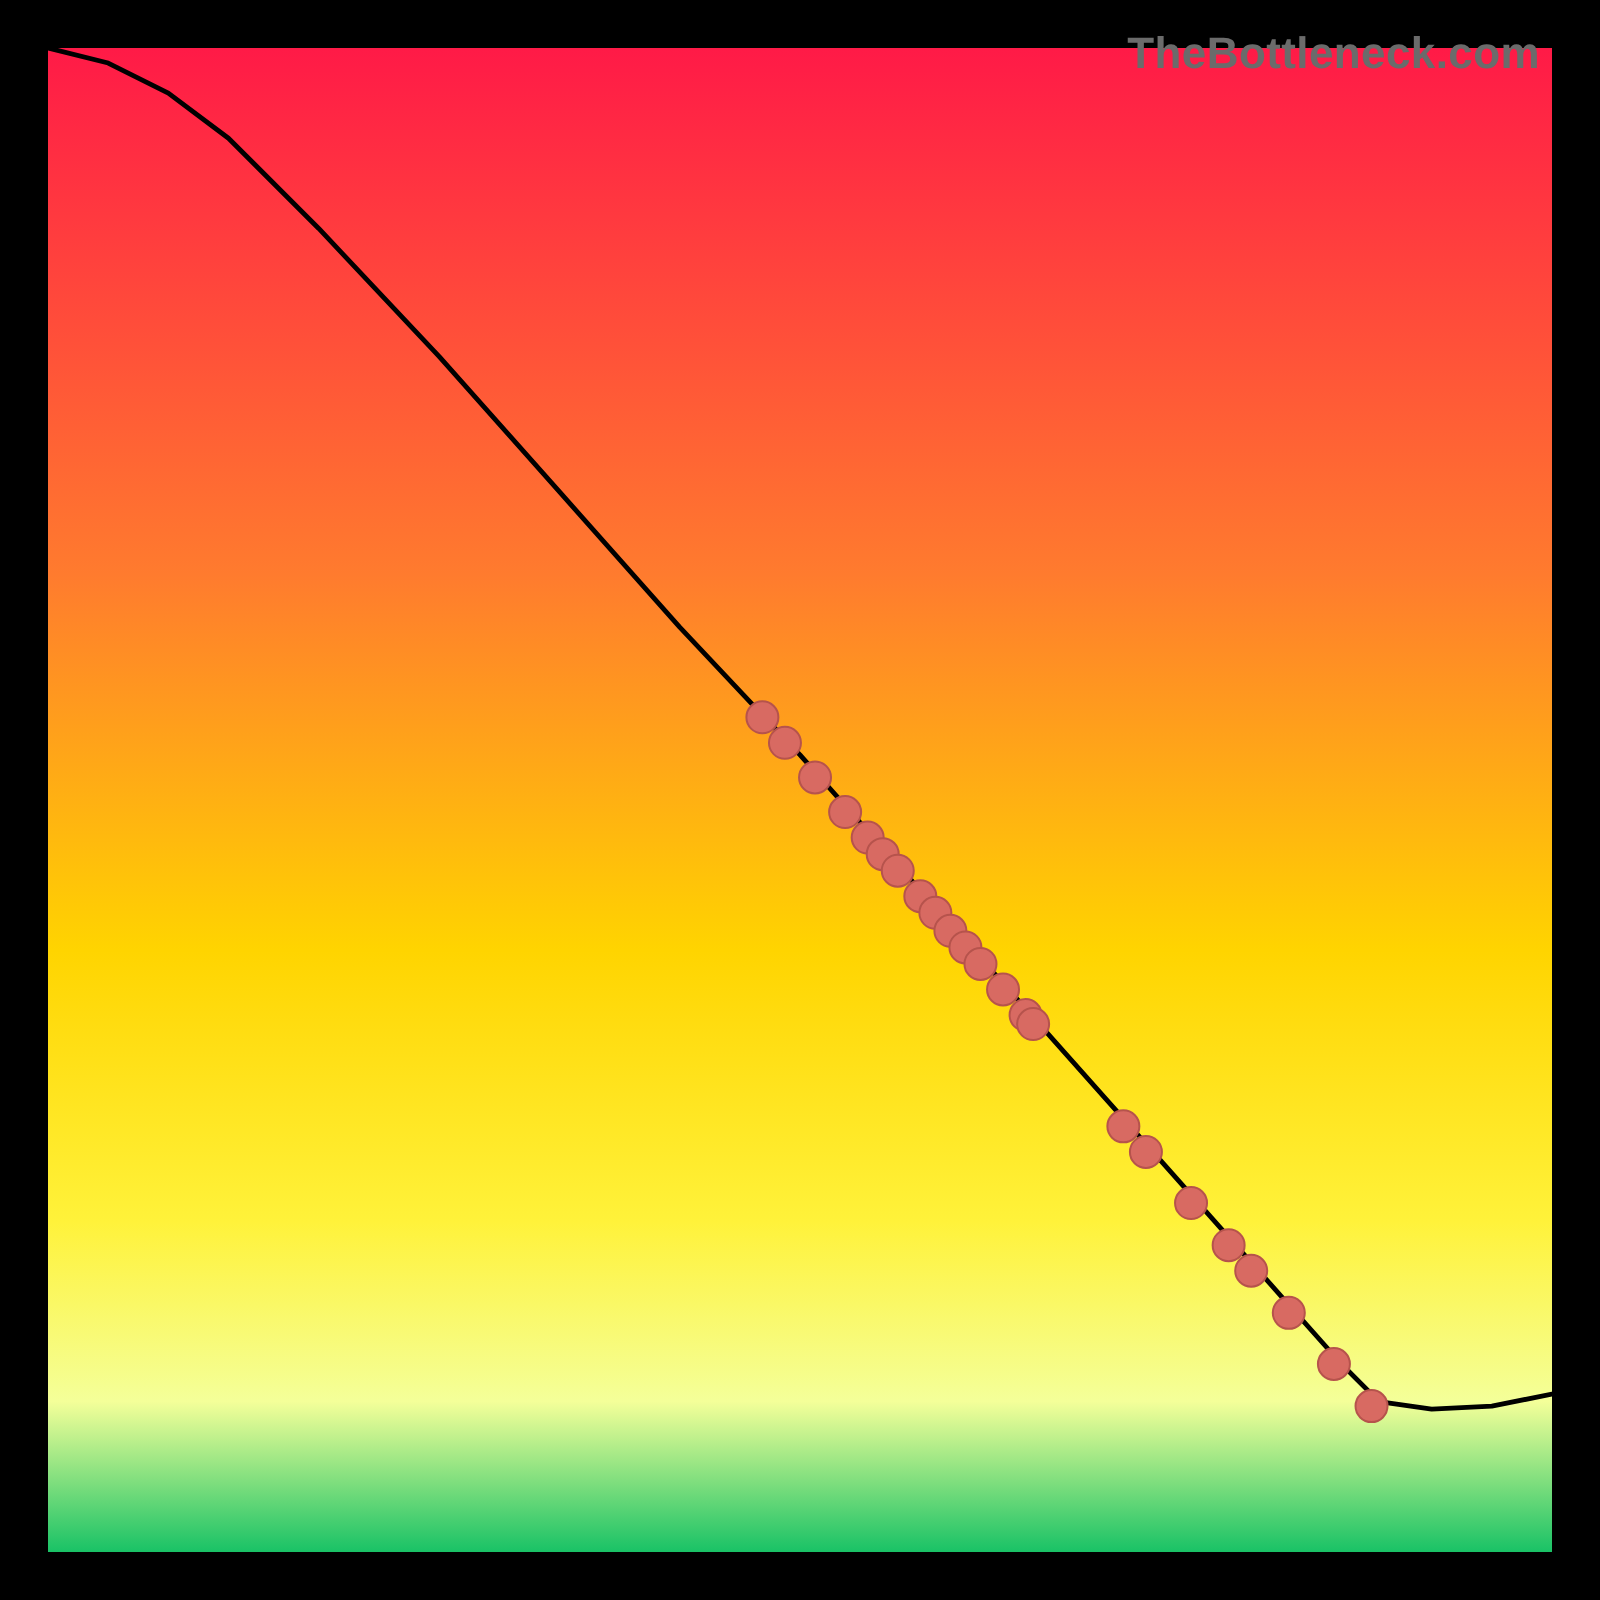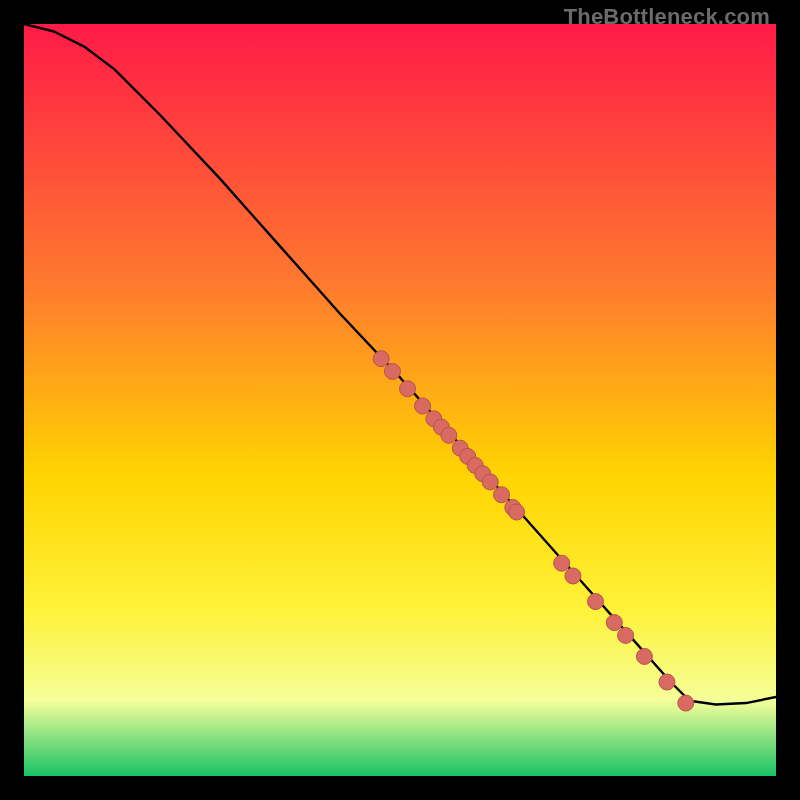--- a/index.html
+++ b/index.html
@@ -21,21 +21,21 @@
   svg.plot {
     position: absolute;
     left: 0;
     top: 0;
     width: 752px;
     height: 752px;
     display: block;
   }
   .watermark {
     position: absolute;
-    top: 4px;
+    top: 14px;
     right: 30px;
     font-family: Arial, Helvetica, sans-serif;
     font-size: 22px;
     font-weight: bold;
     color: #6b6b6b;
     letter-spacing: 0.2px;
   }
 </style>
 </head>
 <body>

